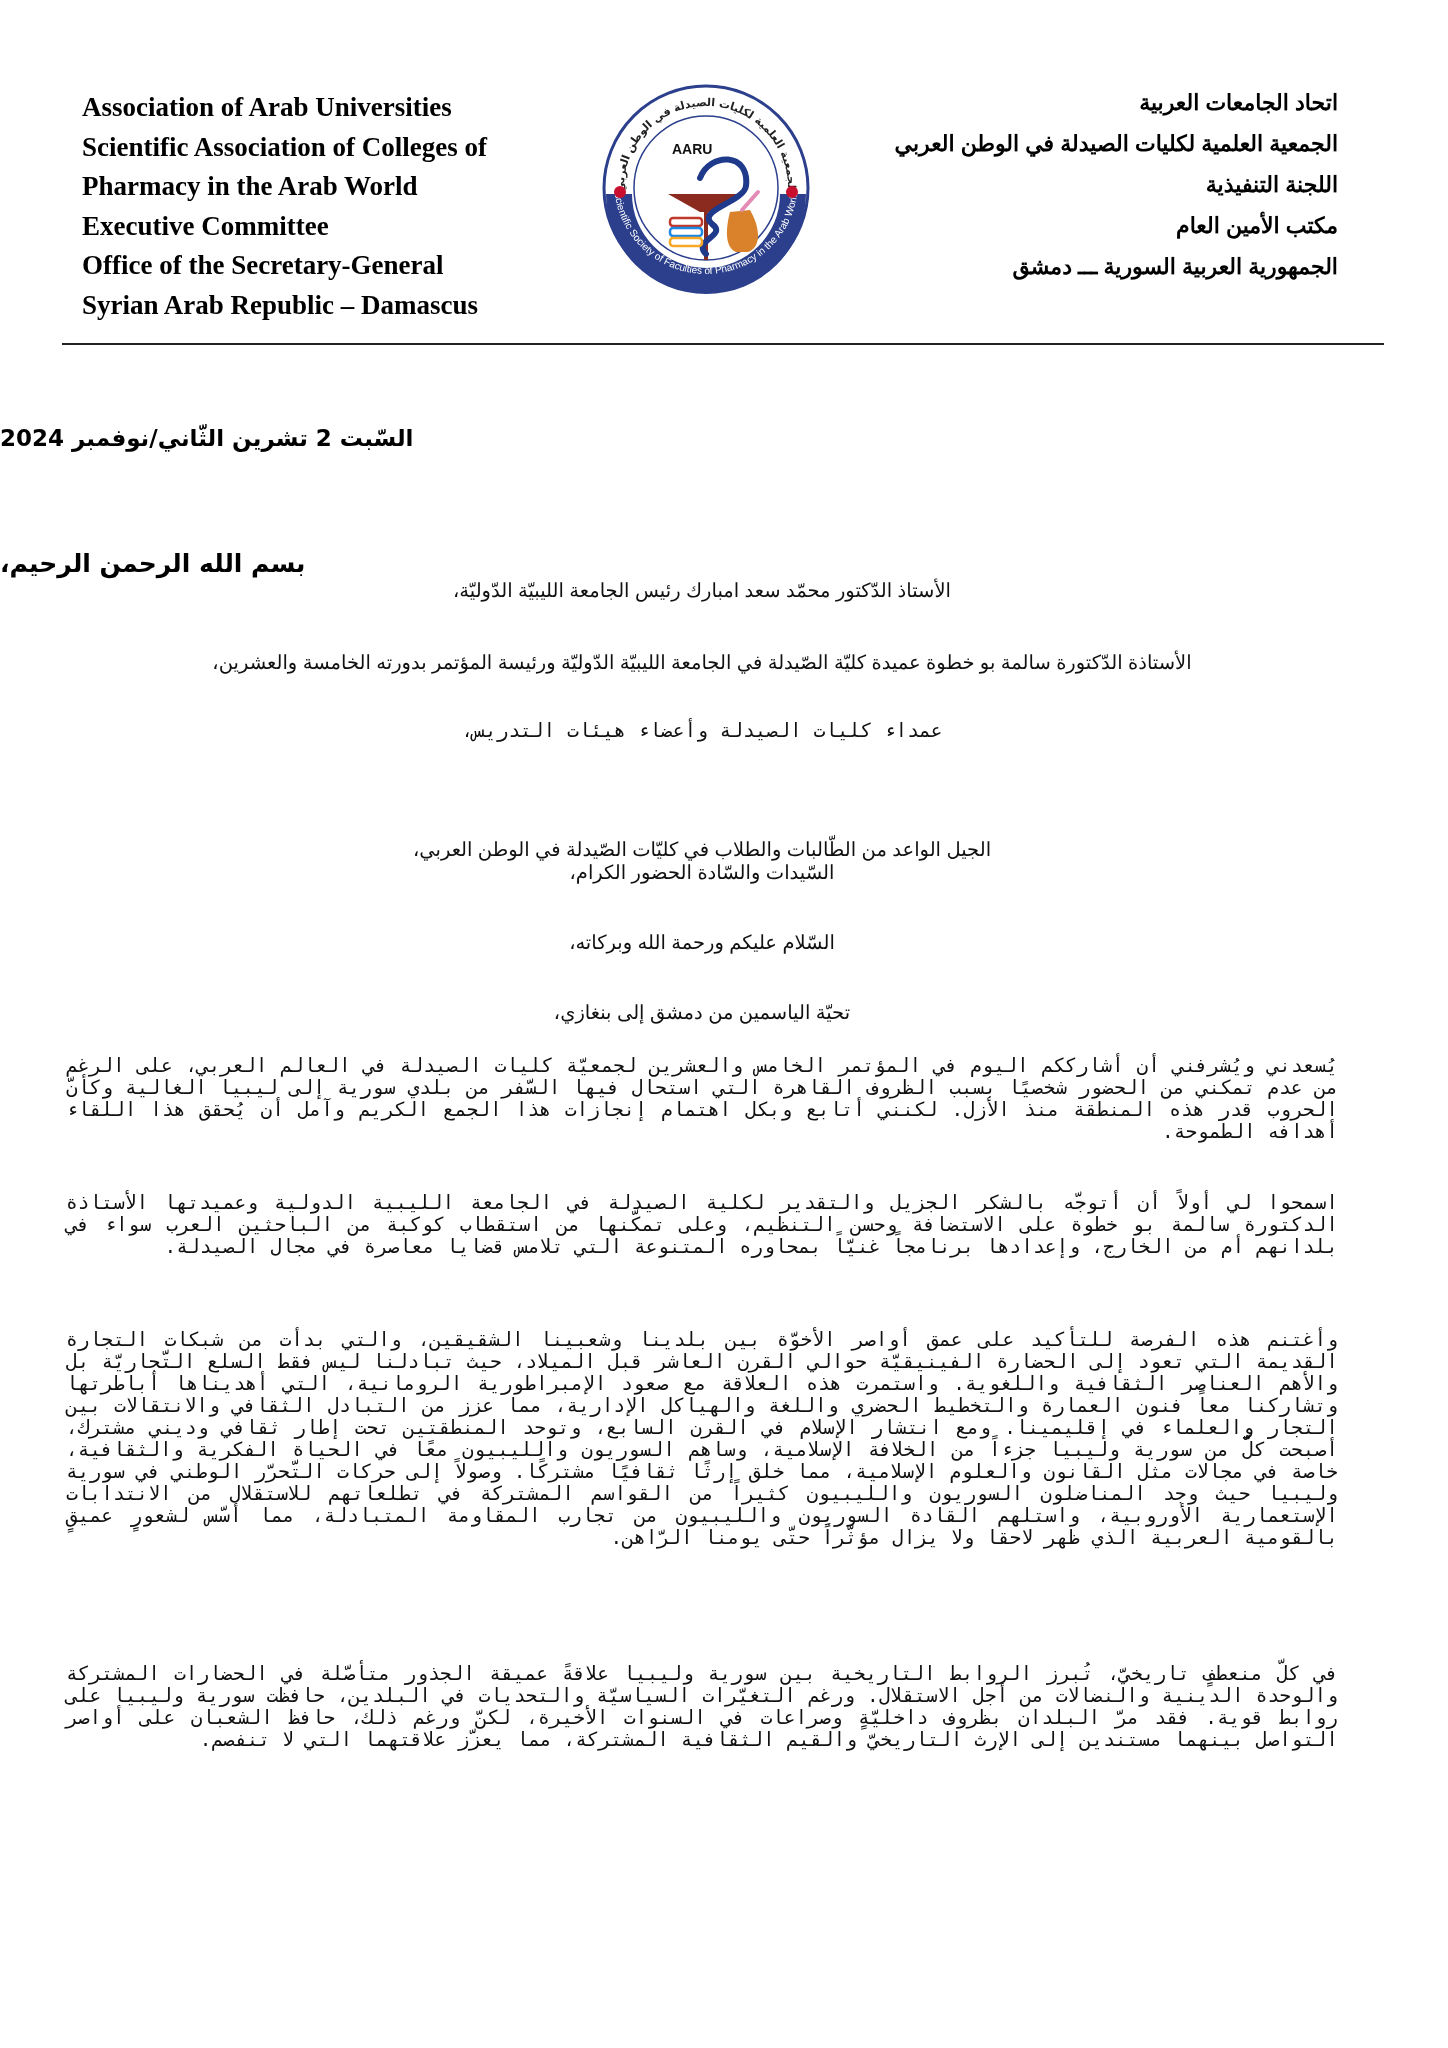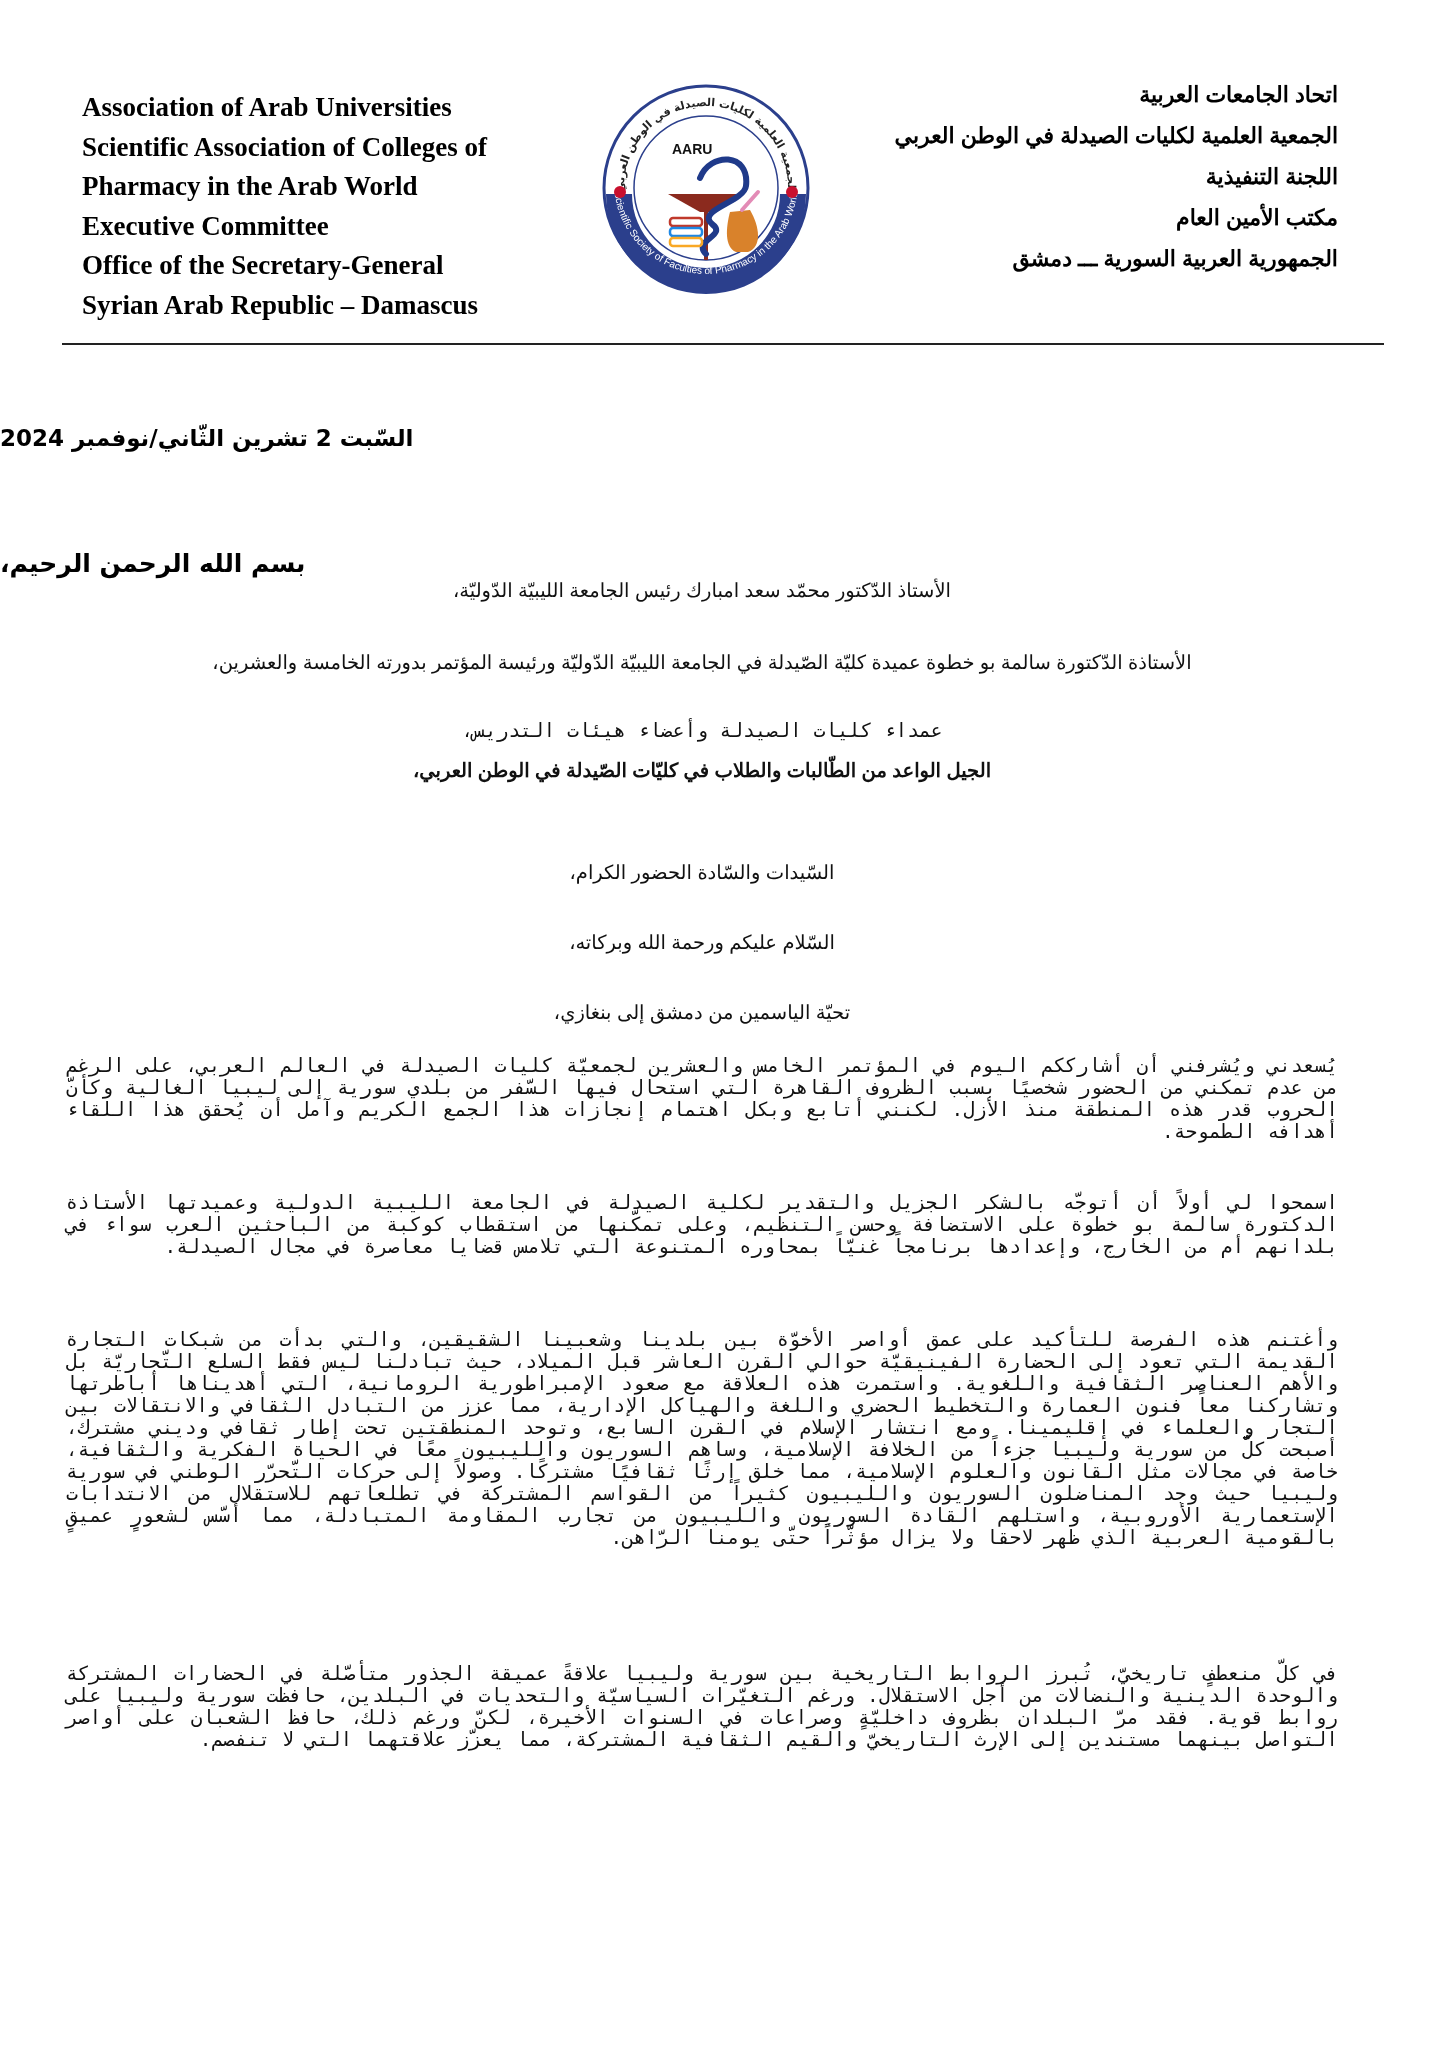--- a/index.html
+++ b/index.html
@@ -3,21 +3,21 @@
 <meta charset="utf-8">
 <style>
   html, body { margin: 0; padding: 0; background: #ffffff; }
   body { width: 1448px; height: 2048px; position: relative; overflow: hidden; color: #000; }
   .page { position: absolute; left: 0; top: 0; width: 1448px; height: 2048px; }
 
   
   .lh-en { position: absolute; left: 82px; top: 88px; width: 470px;
     font-family: "Liberation Serif", serif; font-weight: bold; font-size: 27px; line-height: 39.5px; }
   .lh-en div { white-space: nowrap; }
-  .lh-ar { position: absolute; right: 110px; top: 74px; width: 520px; direction: rtl; text-align: right;
+  .lh-ar { position: absolute; right: 110px; top: 82px; width: 520px; direction: rtl; text-align: right;
     font-family: "Liberation Sans", sans-serif; font-weight: bold; font-size: 22px; line-height: 41px; }
   .lh-ar div { white-space: nowrap; }
   .logo { position: absolute; left: 600px; top: 82px; width: 212px; height: 212px; }
   .rule { position: absolute; left: 62px; top: 343px; width: 1322px; height: 0; border-top: 2px solid #222; }
 
   
   .date { position: absolute; left: 0; top: 425px; width: 1448px; text-align: left; direction: rtl;
     font-family: "DejaVu Sans", sans-serif; font-weight: bold; font-size: 23px; }
   .basmala { position: absolute; left: 0; top: 509px; width: 1448px; text-align: left; direction: rtl;
     font-family: "DejaVu Sans", sans-serif; font-weight: bold; font-size: 25px; margin-top: 40px; }
@@ -82,21 +82,21 @@
   </div>
 
   <div class="rule"></div>
 
   <div class="date">السّبت 2 تشرين الثّاني/نوفمبر 2024</div>
   <div class="basmala">بسم الله الرحمن الرحيم،</div>
 
   <div class="body salut" style="top:576px;">الأستاذ الدّكتور محمّد سعد امبارك رئيس الجامعة الليبيّة الدّوليّة،</div>
   <div class="body salut" style="top:648px;">الأستاذة الدّكتورة سالمة بو خطوة عميدة كليّة الصّيدلة في الجامعة الليبيّة الدّوليّة ورئيسة المؤتمر بدورته الخامسة والعشرين،</div>
   <div class="body salut" style="top:718px;font-family:Liberation Mono, monospace;">عمداء كليات الصيدلة وأعضاء هيئات التدريس،</div>
-  <div class="body salut" style="top:756px;font-weight:bold;">الجيل الواعد من الطّالبات والطلاب في كليّات الصّيدلة في الوطن العربي،</div>
+  <div class="body salut" style="top:835px;">الجيل الواعد من الطّالبات والطلاب في كليّات الصّيدلة في الوطن العربي،</div>
   <div class="body salut" style="top:858px;">السّيدات والسّادة الحضور الكرام،</div>
   <div class="body salut" style="top:928px;">السّلام عليكم ورحمة الله وبركاته،</div>
   <div class="body salut" style="top:998px;">تحيّة الياسمين من دمشق إلى بنغازي،</div>
 
   <div class="body para" style="top:1056px;">يُسعدني ويُشرفني أن أشارككم اليوم في المؤتمر الخامس والعشرين لجمعيّة كليات الصيدلة في العالم العربي، على الرغم من عدم تمكني من الحضور شخصيًا بسبب الظروف القاهرة التي استحال فيها السّفر من بلدي سورية إلى ليبيا الغالية وكأنّ الحروب قدر هذه المنطقة منذ الأزل. لكنني أتابع وبكل اهتمام إنجازات هذا الجمع الكريم وآمل أن يُحقق هذا اللقاء أهدافه الطموحة.</div>
   <div class="body para" style="top:1193px;">اسمحوا لي أولاً أن أتوجّه بالشكر الجزيل والتقدير لكلية الصيدلة في الجامعة الليبية الدولية وعميدتها الأستاذة الدكتورة سالمة بو خطوة على الاستضافة وحسن التنظيم، وعلى تمكّنها من استقطاب كوكبة من الباحثين العرب سواء في بلدانهم أم من الخارج، وإعدادها برنامجاً غنيّاً بمحاوره المتنوعة التي تلامس قضايا معاصرة في مجال الصيدلة.</div>
   <div class="body para" style="top:1330px;">وأغتنم هذه الفرصة للتأكيد على عمق أواصر الأخوّة بين بلدينا وشعبينا الشقيقين، والتي بدأت من شبكات التجارة القديمة التي تعود إلى الحضارة الفينيقيّة حوالي القرن العاشر قبل الميلاد، حيث تبادلنا ليس فقط السلع التّجاريّة بل والأهم العناصر الثقافية واللغوية. واستمرت هذه العلاقة مع صعود الإمبراطورية الرومانية، التي أهديناها أباطرتها وتشاركنا معاً فنون العمارة والتخطيط الحضري واللغة والهياكل الإدارية، مما عزز من التبادل الثقافي والانتقالات بين التجار والعلماء في إقليمينا. ومع انتشار الإسلام في القرن السابع، وتوحد المنطقتين تحت إطار ثقافي وديني مشترك، أصبحت كلٌّ من سورية وليبيا جزءاً من الخلافة الإسلامية، وساهم السوريون والليبيون معًا في الحياة الفكرية والثقافية، خاصة في مجالات مثل القانون والعلوم الإسلامية، مما خلق إرثًا ثقافيًا مشتركًا. وصولاً إلى حركات التّحرّر الوطني في سورية وليبيا حيث وجد المناضلون السوريون والليبيون كثيراً من القواسم المشتركة في تطلعاتهم للاستقلال من الانتدابات الإستعمارية الأوروبية، واستلهم القادة السوريون والليبيون من تجارب المقاومة المتبادلة، مما أسّس لشعورٍ عميقٍ بالقومية العربية الذي ظهر لاحقا ولا يزال مؤثّراً حتّى يومنا الرّاهن.</div>
   <div class="body para" style="top:1664px;">في كلّ منعطفٍ تاريخيّ، تُبرز الروابط التاريخية بين سورية وليبيا علاقةً عميقة الجذور متأصّلة في الحضارات المشتركة والوحدة الدينية والنضالات من أجل الاستقلال. ورغم التغيّرات السياسيّة والتحديات في البلدين، حافظت سورية وليبيا على روابط قوية. فقد مرّ البلدان بظروف داخليّةٍ وصراعات في السنوات الأخيرة، لكنّ ورغم ذلك، حافظ الشعبان على أواصر التواصل بينهما مستندين إلى الإرث التاريخيّ والقيم الثقافية المشتركة، مما يعزّز علاقتهما التي لا تنفصم.</div>
 
 </div>

